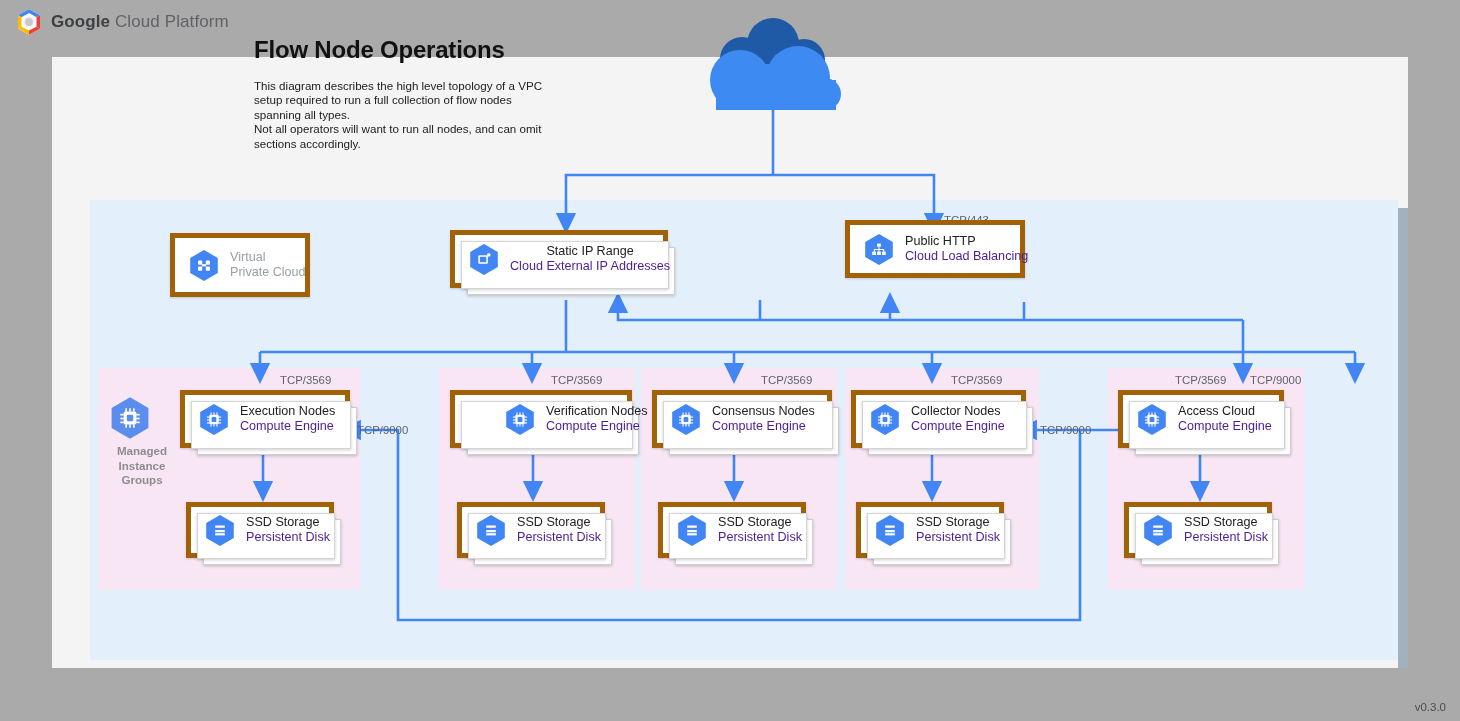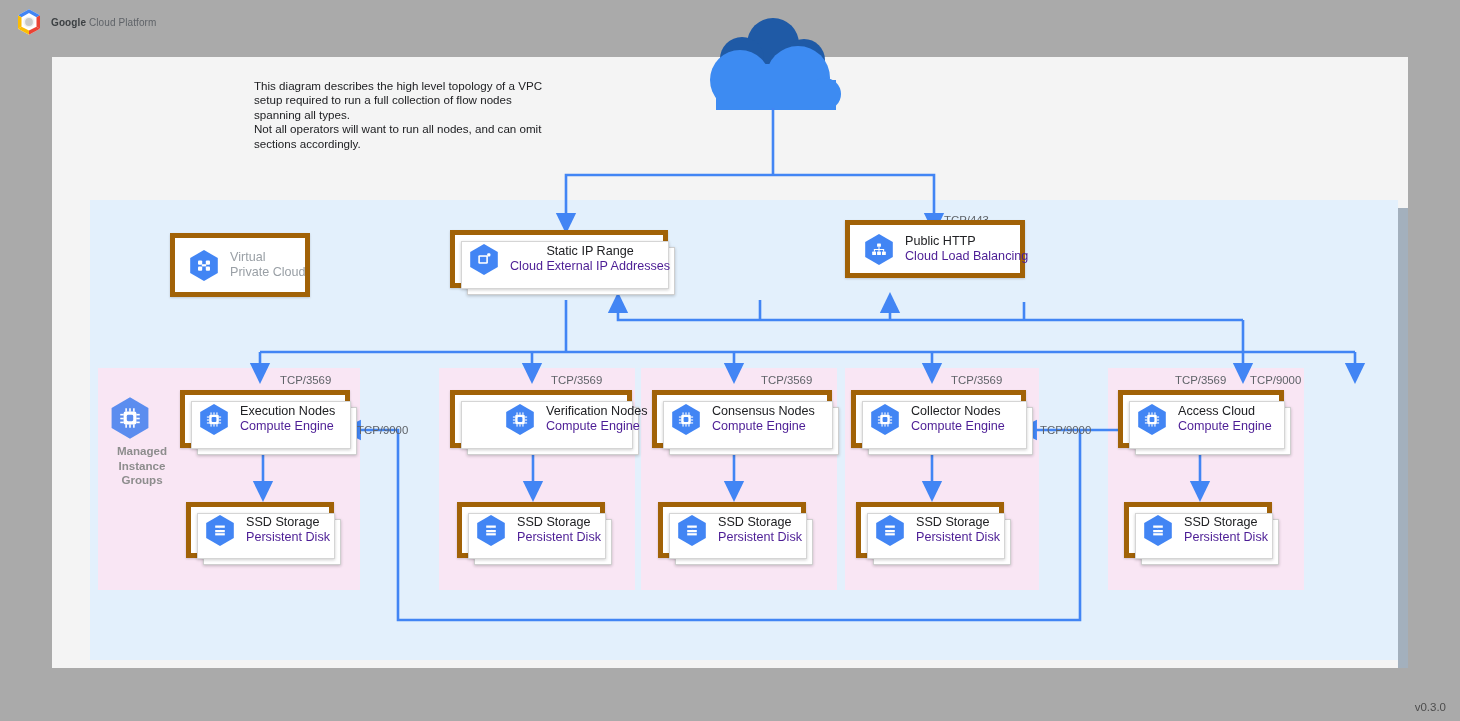--- a/index.html
+++ b/index.html
@@ -8,21 +8,21 @@
     background:#aaaaaa;
     font-family:"Liberation Sans", sans-serif;
     overflow:hidden;
     position:relative;
   }
   .root{position:absolute;left:0;top:0;width:1460px;height:721px;}
 
   
   .brand{position:absolute;left:16px;top:8px;display:flex;align-items:center;gap:9px;}
   .brand-logo{width:26px;height:28px;position:relative;}
-  .brand-text{font-size:10px;color:#5f6368;letter-spacing:.1px;white-space:nowrap;}
+  .brand-text{font-size:17px;color:#5f6368;letter-spacing:.1px;white-space:nowrap;}
   .brand-text b{color:#3c4043;font-weight:bold;}
 
   
   .page{position:absolute;left:52px;top:57px;width:1356px;height:611px;background:#f4f4f4;}
 
   
   .title{position:absolute;left:254px;top:36px;font-size:24px;font-weight:bold;color:#111;letter-spacing:-.2px;}
   .desc{position:absolute;left:254px;top:79px;width:290px;font-size:11.6px;line-height:14.4px;color:#202124;}
 
   
@@ -87,20 +87,21 @@
       </svg>
     </div>
     <div class="brand-text"><b>Google</b><span> Cloud Platform</span></div>
   </div>
 
   <div class="page"></div>
 
   <div class="vpc"></div>
   <div class="vpc-shadow"></div>
 
+  <div class="title">Flow Node Operations</div>
   <div class="desc" style="white-space:pre-line">This diagram describes the high level topology of a VPC setup required to run a full collection of flow nodes spanning all types.
 Not all operators will want to run all nodes, and can omit sections accordingly.</div>
 
   <div class="cloud">
     <svg width="186" height="92" viewBox="0 0 186 92">
       <g fill="#1f5aa6">
         <circle cx="93" cy="26" r="26"></circle>
         <circle cx="62" cy="41" r="22"></circle>
         <circle cx="124" cy="42" r="21"></circle>
       </g>

